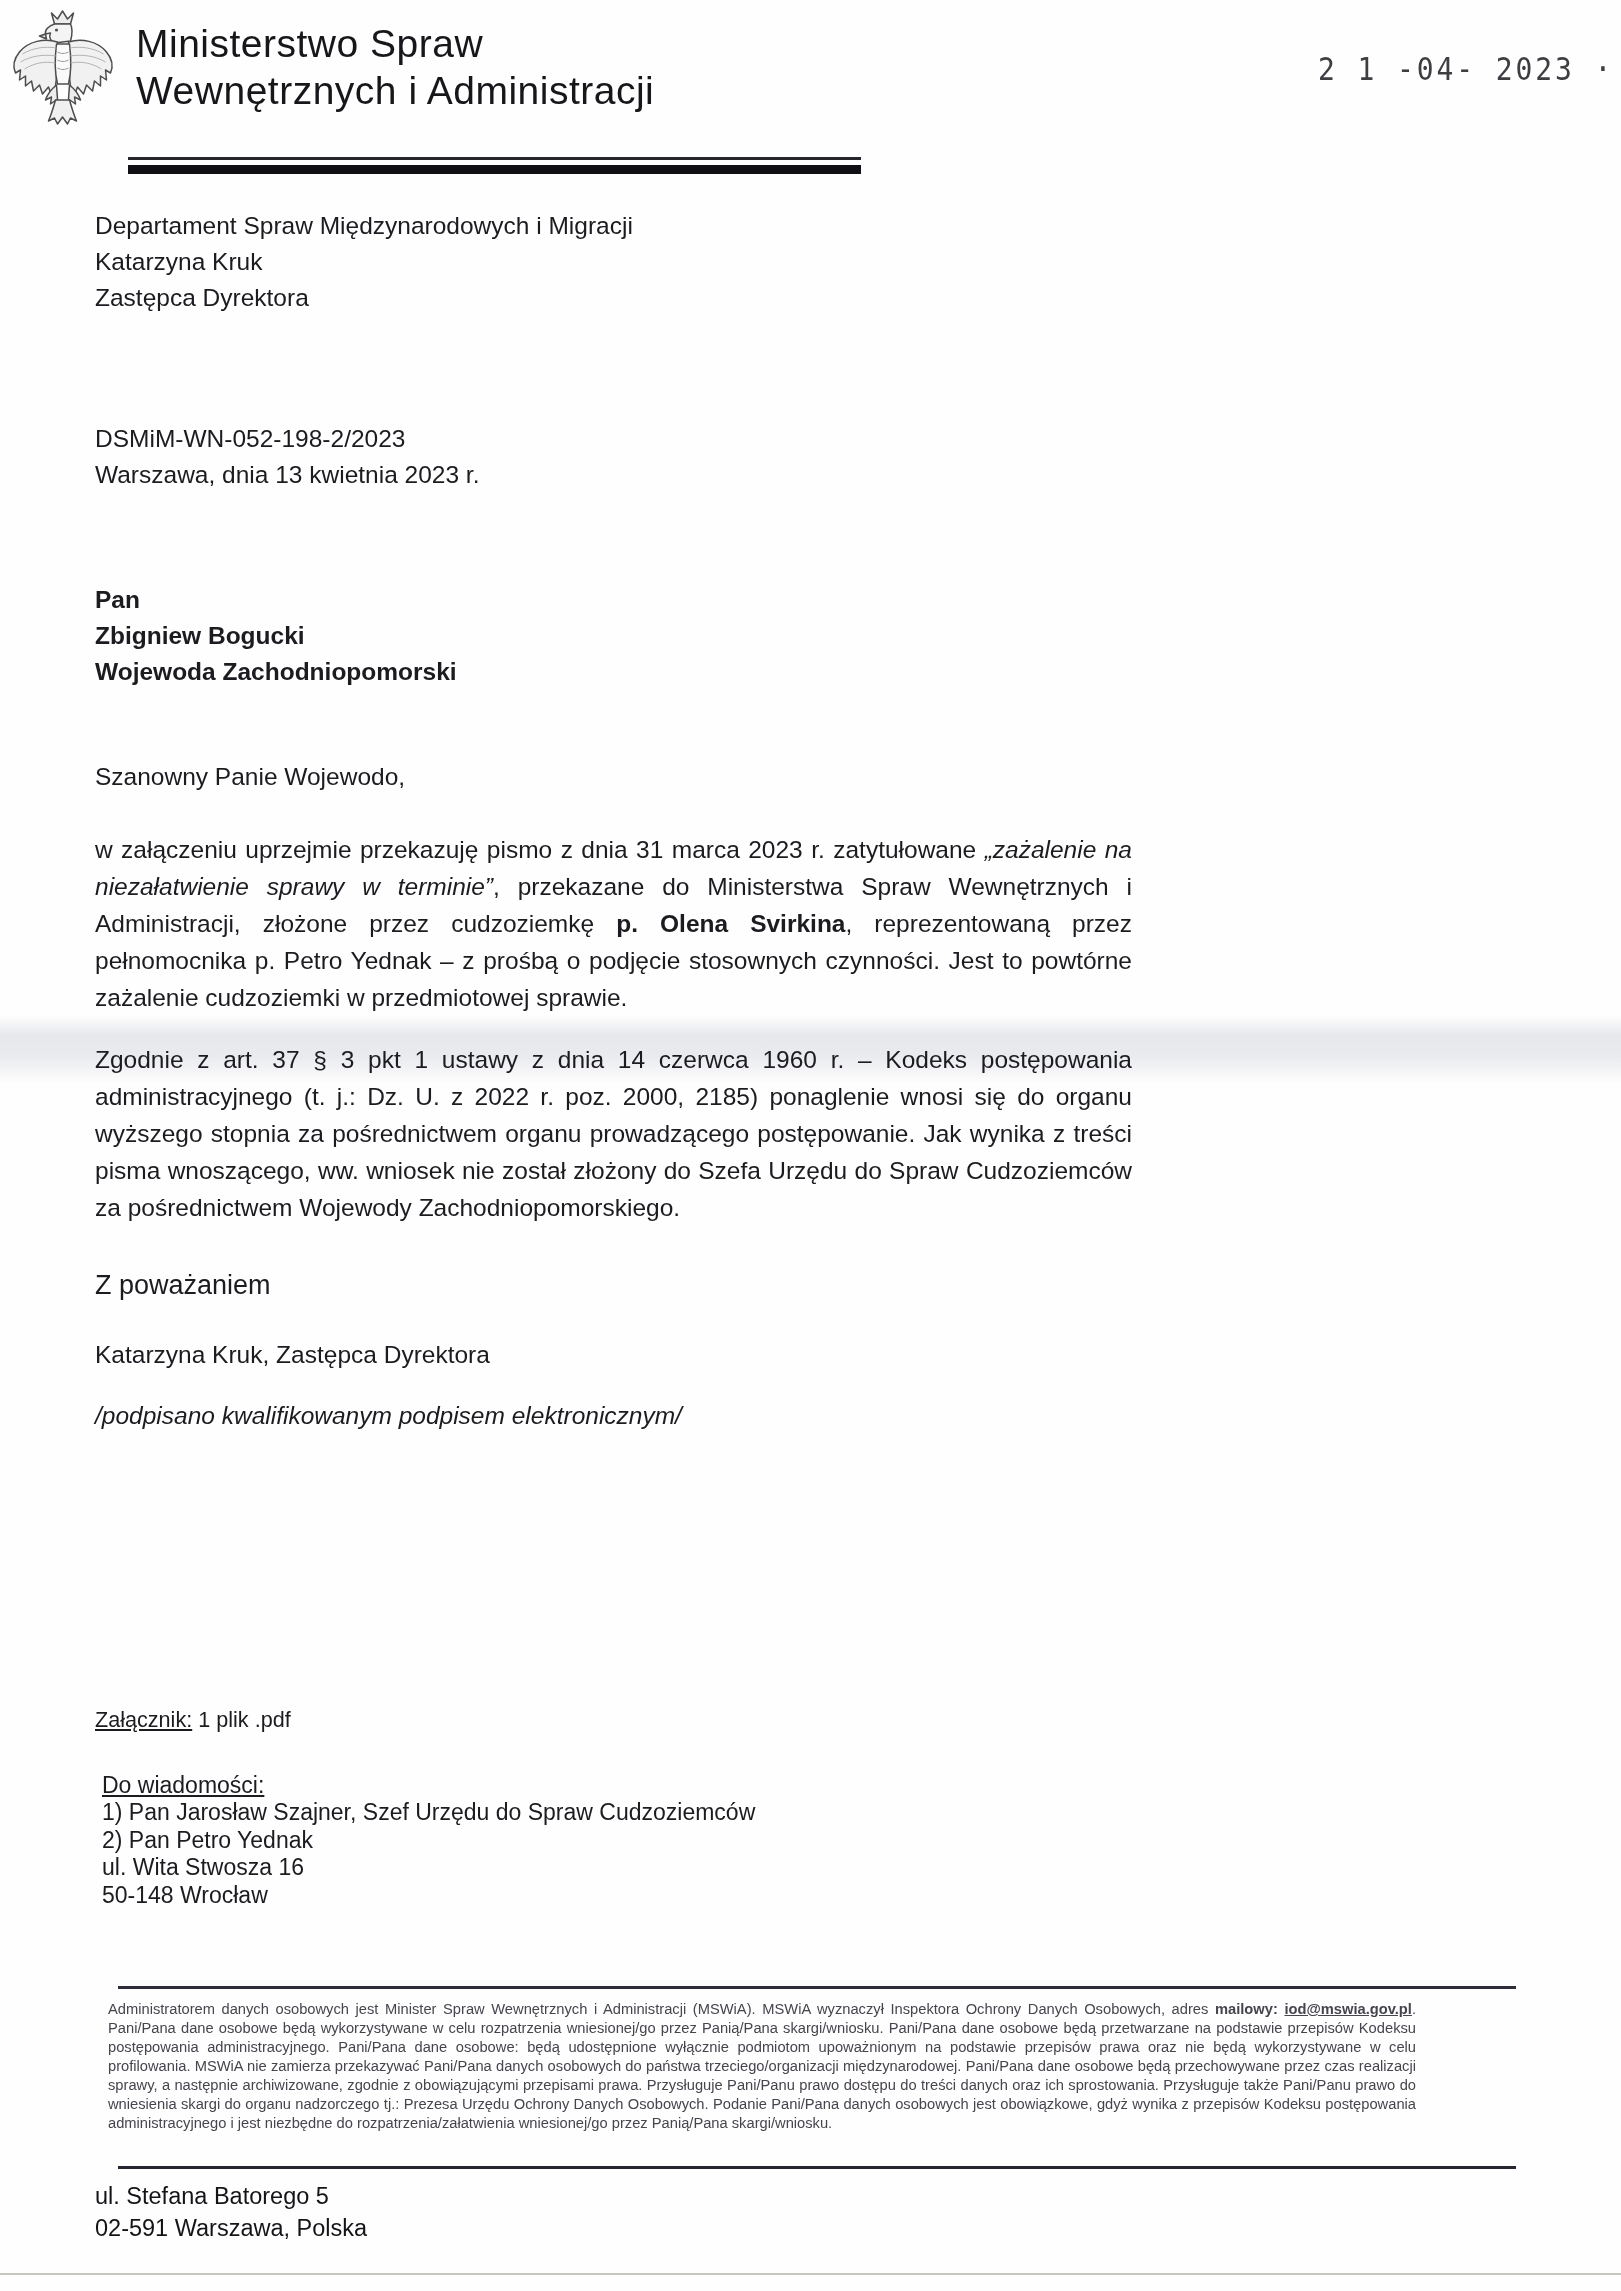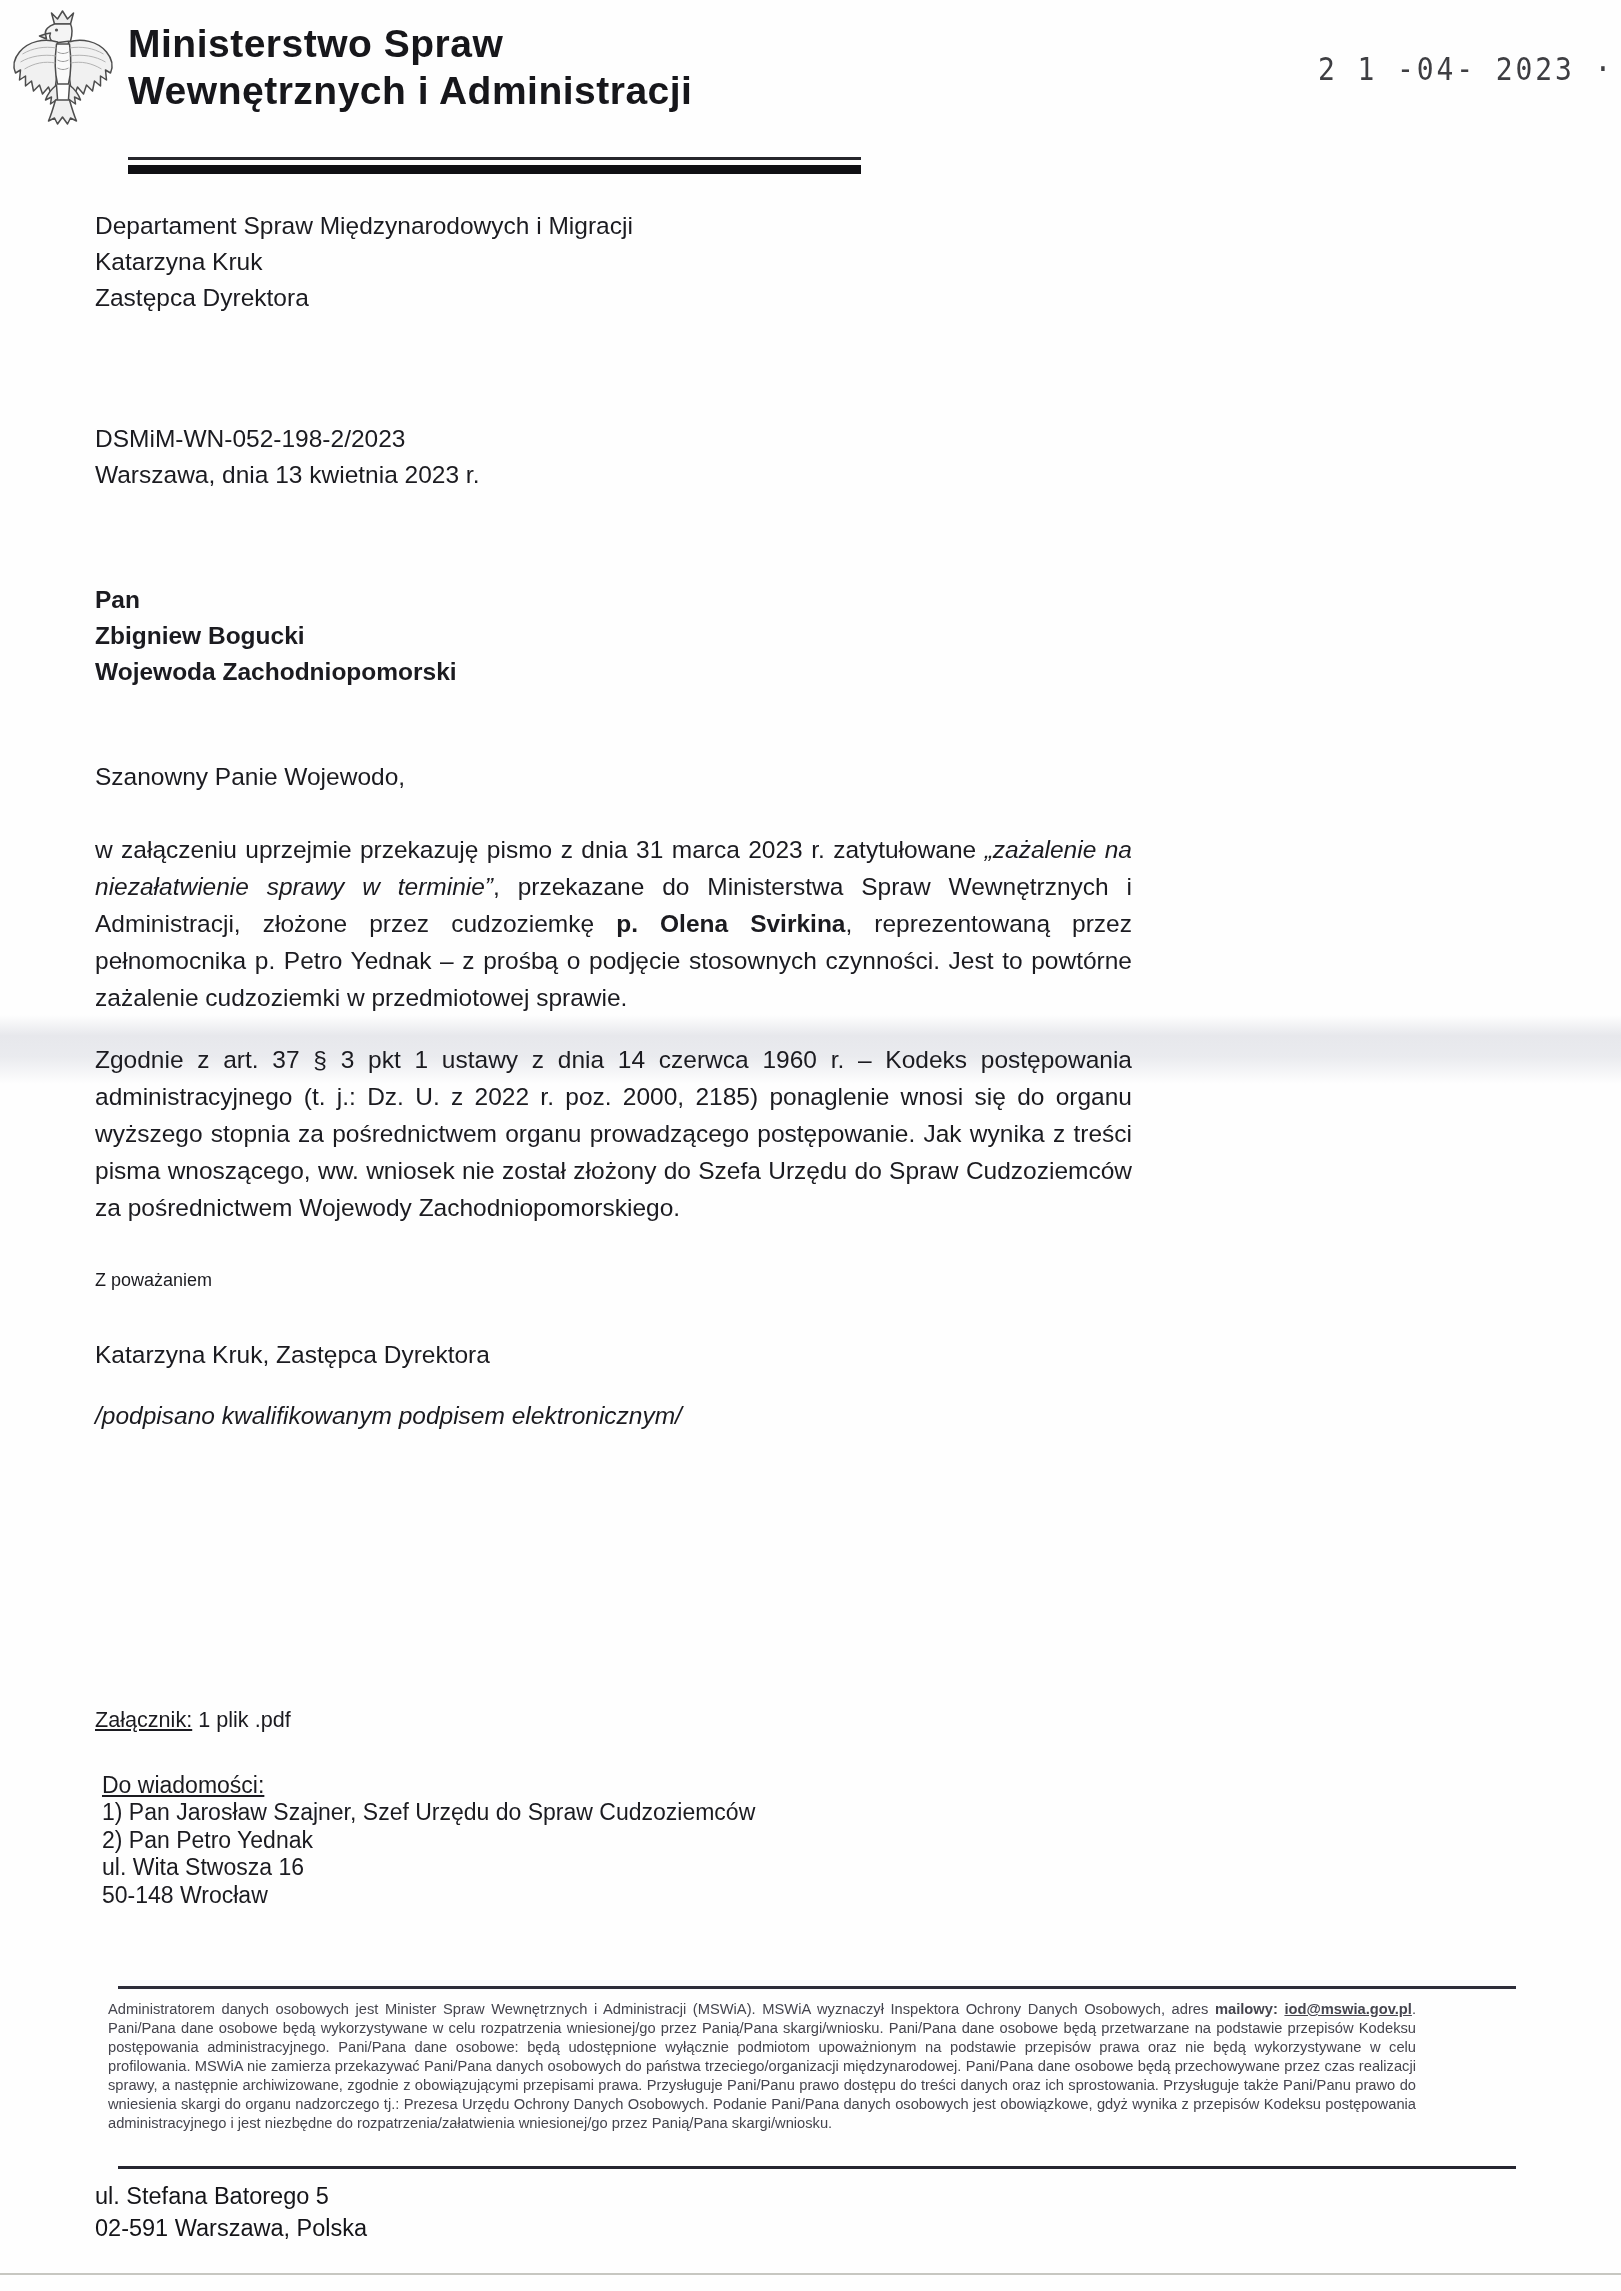--- a/index.html
+++ b/index.html
@@ -13,22 +13,22 @@
     overflow:hidden;
   }
   .abs{position:absolute;}
   .b{font-weight:700;}
   .i{font-style:italic;}
   .u{text-decoration:underline;}
 
   
   .emblem{left:9.8px;top:7.8px;width:106px;height:122px;}
   .ministry{
-    left:128px;top:19.6px;
-    font-size:39px;font-weight:700;line-height:47px;
+    left:136px;top:19.6px;
+    font-size:39px;font-weight:400;line-height:47px;
     color:#17171b;letter-spacing:0.5px;
   }
   .rules{left:128px;top:157px;width:733px;}
   .rule-thin{height:2.9px;background:#26262c;}
   .rule-thick{height:8.8px;background:#101014;margin-top:4.9px;}
   .date-stamp{
     left:1318px;top:53px;
     font-size:28px;color:#3e3e42;
     letter-spacing:2.9px;white-space:pre;
     font-family:"DejaVu Sans Mono","Liberation Mono",monospace;
@@ -48,21 +48,21 @@
   .para1{top:831px;}
   .para2{top:1041px;}
   .scan-band{
     left:0;top:1015px;width:1621px;height:69px;
     background:linear-gradient(to bottom,
       rgba(211,213,220,0) 0%,
       rgba(208,210,218,0.50) 30%,
       rgba(217,219,226,0.55) 60%,
       rgba(230,231,236,0) 100%);
   }
-  .farewell{left:95px;top:1270px;font-size:18px;text-align:right;}
+  .farewell{left:95px;top:1270px;font-size:27px;text-align:right;}
   .signature{left:95px;top:1341px;font-size:24.5px;text-align:right;}
   .signature-note{left:95px;top:1402px;font-size:24.5px;font-style:italic;}
 
   .attachment{left:95px;top:1707px;font-size:21.6px;}
   .cc{left:95px;top:1772px;font-size:23px;line-height:27.4px;margin-left:7px;}
 
   .privacy-rule{left:118px;top:1986px;width:1398px;height:2.9px;background:#2e2e3a;}
   .privacy{
     left:108px;top:2000px;width:1308px;
     font-size:14.7px;line-height:19px;

